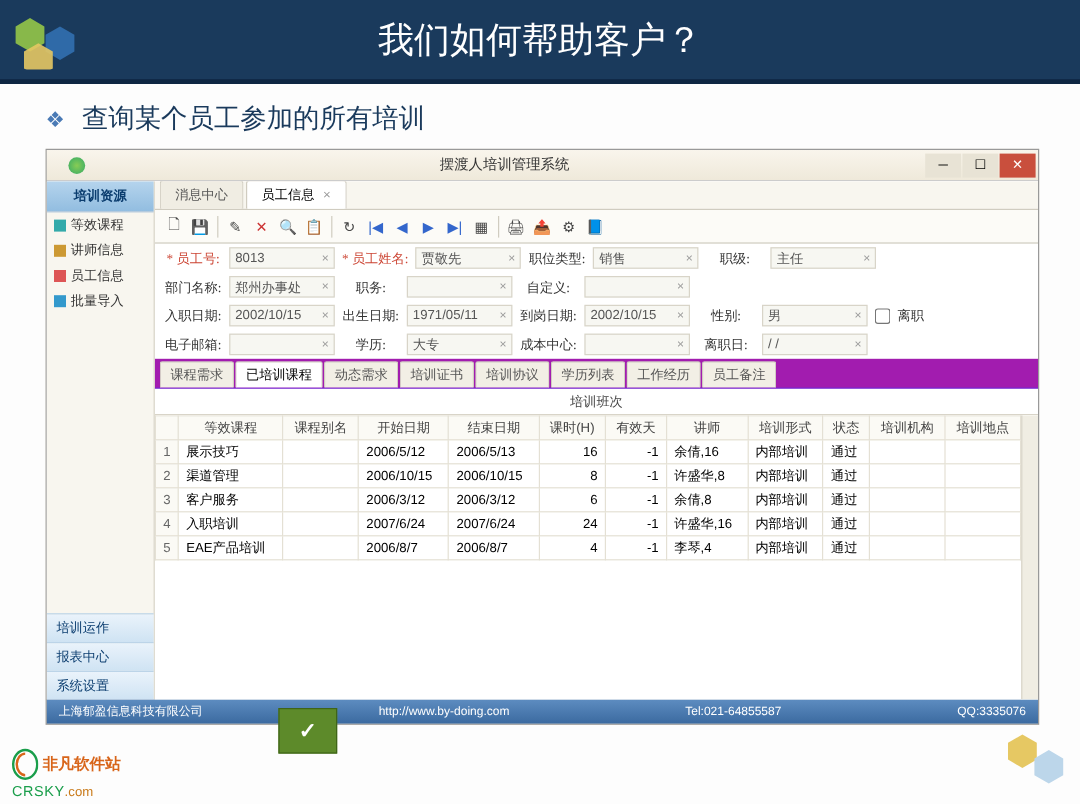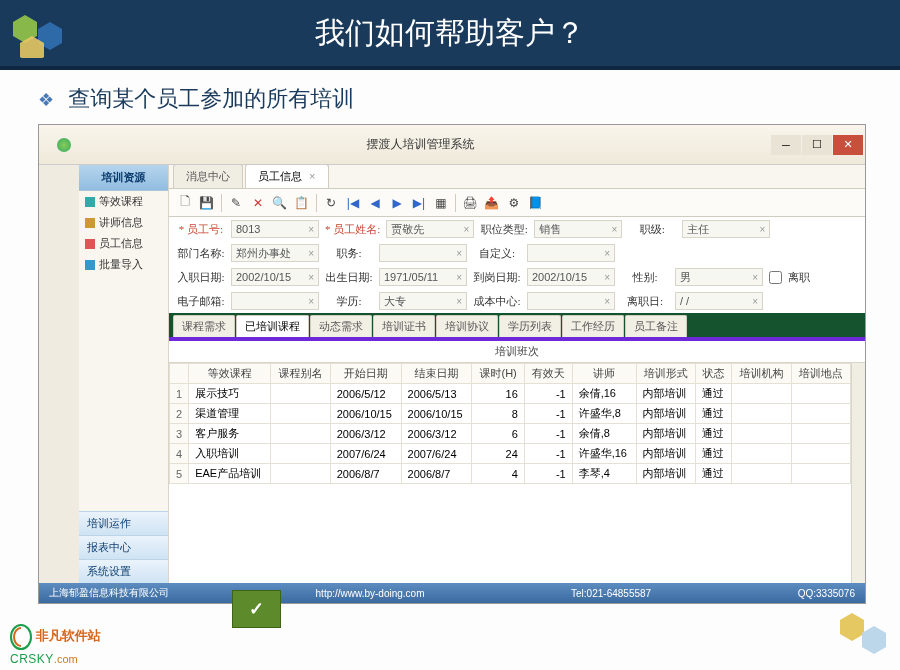--- a/index.html
+++ b/index.html
@@ -5,28 +5,28 @@
 * { margin: 0; padding: 0; box-sizing: border-box; }
 body { font-family: "Microsoft YaHei", Arial, sans-serif; background: #fdfdfd; width: 900px; height: 670px; overflow: hidden; position: relative; }
 
 .slide-header { background: #1a3a5c; color: white; height: 70px; display: flex; align-items: center; justify-content: center; font-size: 30px; position: relative; border-bottom: 4px solid #0e2642; }
 .hex-group { position: absolute; left: 10px; top: 12px; }
 .hex-group-br { position: absolute; right: 6px; bottom: 6px; }
 .bullet-diamond { color: #4a7ab5; margin-right: 8px; font-size: 18px; }
 .subtitle { color: #1a3a5c; font-size: 22px; padding: 14px 0 10px 38px; }
 
 .app-window { margin: 0 34px 0 38px; border: 1px solid #999; background: #f0ebe0; height: 480px; display: flex; flex-direction: column; }
-.titlebar { background: linear-gradient(#f9f5ec, #efe9da); height: 40px; display: flex; align-items: center; padding: 0 2px 0 18px; border-bottom: 1px solid #ccc; }
+.titlebar { background: linear-gradient(#f9f5ec, #efe9da); height: 26px; display: flex; align-items: center; padding: 0 2px 0 18px; border-bottom: 1px solid #ccc; }
 .title-text { flex: 1; text-align: center; font-size: 12px; color: #333; }
 .title-btn { width: 30px; height: 20px; margin-left: 1px; display: flex; align-items: center; justify-content: center; font-size: 11px; cursor: pointer; }
 .title-min { background: #e8e3d5; }
 .title-max { background: #e8e3d5; }
 .title-close { background: #c94f3d; color: white; }
 
-.app-body { flex: 1; display: flex; background: white; overflow: hidden; margin-left: 40px; }
+.app-body { flex: 1; display: flex; background: white; overflow: hidden; }
 .sidebar { width: 90px; background: #f8f6ef; border-right: 1px solid #d8d4c8; display: flex; flex-direction: column; font-size: 11px; }
 .sidebar-active { background: linear-gradient(#b5d4ed, #92bde0); color: #0a3c6e; padding: 5px 8px; border-bottom: 1px solid #aac4da; font-weight: bold; text-align: center; }
 .sidebar-item { padding: 3px 6px; display: flex; align-items: center; gap: 4px; cursor: pointer; color: #333; }
 .sidebar-bottom { margin-top: auto; }
 .sidebar-bottom .sidebar-bot-item { background: linear-gradient(#eaf3fb, #cfe3f3); padding: 4px 8px; border-top: 1px solid #bcd4e8; cursor: pointer; color: #0c3e70; }
 
 .main { flex: 1; display: flex; flex-direction: column; overflow: hidden; }
 .tabs { height: 24px; background: #f8f6ef; border-bottom: 1px solid #d0ccc0; display: flex; align-items: flex-end; padding-left: 4px; font-size: 11px; }
 .tab { padding: 4px 12px; border: 1px solid #d0ccc0; border-bottom: none; background: #f0ede3; margin-right: 2px; cursor: pointer; color: #555; border-radius: 3px 3px 0 0; }
 .tab.active { background: white; color: #000; }
@@ -35,21 +35,21 @@
 .tool-btn { width: 20px; height: 20px; display: flex; align-items: center; justify-content: center; cursor: pointer; font-size: 12px; color: #444; }
 .tool-sep { width: 1px; height: 18px; background: #d0ccc0; margin: 0 2px; }
 
 .filter-row { display: flex; align-items: center; gap: 6px; padding: 3px 8px; font-size: 11px; color: #333; }
 .filter-label { text-align: center; min-width: 48px; font-family: Liberation Serif, serif; }
 .filter-val { background: #f7f7f2; border: 1px solid #d8d4c8; padding: 1px 4px; min-width: 70px; height: 18px; display: flex; align-items: center; color: #555; }
 .filter-val.wide { min-width: 88px; }
 .filter-red { color: #c43; }
 .clear-x { color: #999; font-size: 10px; margin-left: auto; cursor: pointer; }
 
-.sub-tabs { display: flex; border-bottom: 4px solid #6d28d9; padding: 2px 4px 0; font-size: 11px; background: #14532d; }
+.sub-tabs { display: flex; border-bottom: 1px solid #6d28d9; padding: 2px 4px 0; font-size: 11px; background: #a21caf; }
 .sub-tab { padding: 3px 8px; border: 1px solid #d0ccc0; border-bottom: none; margin-right: 1px; background: #f2efe5; cursor: pointer; color: #555; border-radius: 2px 2px 0 0; }
 .sub-tab.active { background: white; color: #000; }
 
 .group-header { font-size: 11px; text-align: center; padding: 3px 0; border-bottom: 1px solid #d8d4c8; background: white; color: #444; }
 
 .grid { flex: 1; overflow: auto; font-size: 11px; background: white; position: relative; }
 table { border-collapse: collapse; width: 100%; }
 th, td { border: 1px solid #e4e0d4; padding: 2px 6px; text-align: left; height: 18px; white-space: nowrap; }
 th { background: #fbfaf5; color: #444; font-weight: normal; text-align: center; }
 .row-num { width: 14px; text-align: center; background: #fbfaf5; color: #666; }

